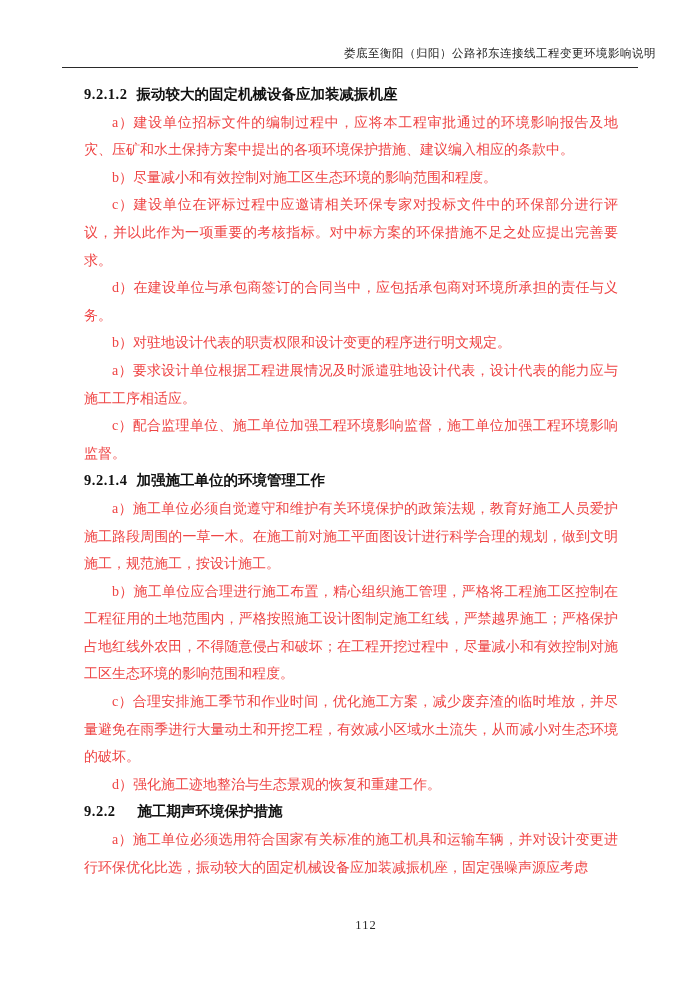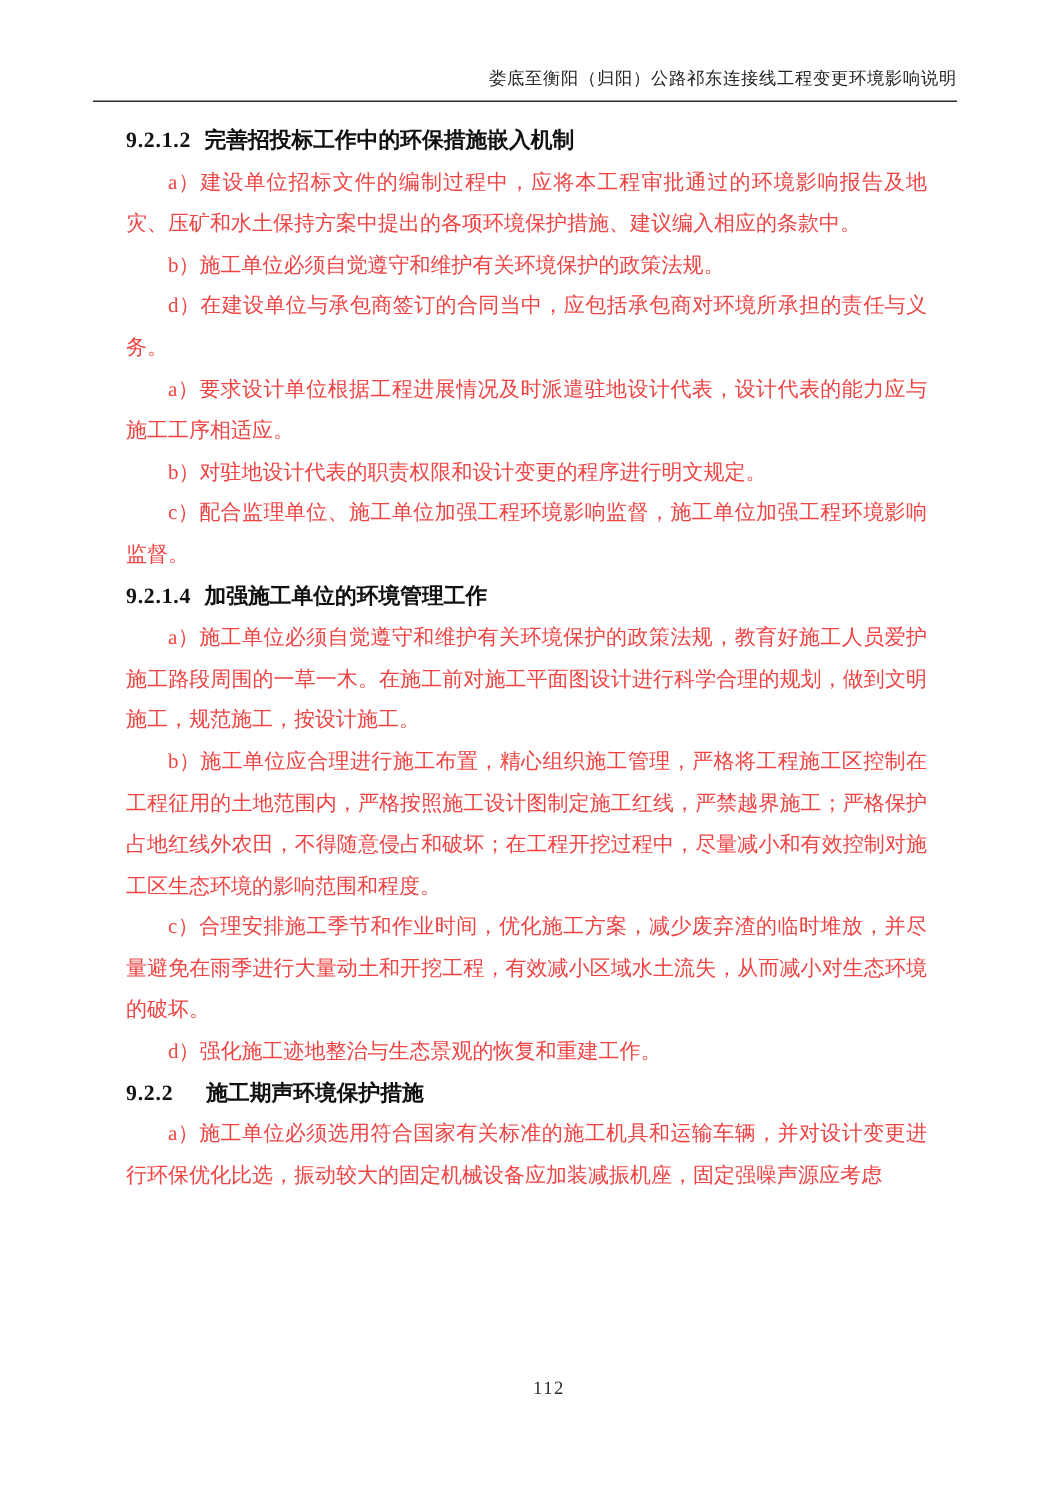--- a/index.html
+++ b/index.html
@@ -12,21 +12,21 @@
     width: 700px;
     height: 990px;
     background: #ffffff;
     font-family: "Liberation Serif", "DejaVu Serif", serif;
     color: #1a1a1a;
     overflow: hidden;
   }
   .header-title {
     position: absolute;
     top: 44px;
-    left: 62px;
+    left: 80px;
     width: 576px;
     text-align: right;
     font-size: 11.5px;
     line-height: 18px;
     letter-spacing: 0.5px;
     color: #222;
   }
   .header-rule {
     position: absolute;
     top: 67px;
@@ -83,27 +83,28 @@
 </head>
 <body>
 
 <div class="page">
 
   <div class="header-title">娄底至衡阳（归阳）公路祁东连接线工程变更环境影响说明</div>
   <div class="header-rule"></div>
 
   <div class="content">
 
-    <h4 class="sec-heading"><span class="sec-num">9.2.1.2</span><span>完善招投标工作中的环保措施嵌入机制</span></h4>
+    <h4 class="sec-heading"><span class="sec-num">9.2.1.2</span><span>振动较大的固定机械设备应加装减振机座</span></h4>
     <p class="para">a）建设单位招标文件的编制过程中，应将本工程审批通过的环境影响报告及地灾、压矿和水土保持方案中提出的各项环境保护措施、建议编入相应的条款中。</p>
-    <p class="para">b）施工单位必须自觉遵守和维护有关环境保护的政策法规。</p>
+    <p class="para">b）尽量减小和有效控制对施工区生态环境的影响范围和程度。</p>
+    <p class="para">c）建设单位在评标过程中应邀请相关环保专家对投标文件中的环保部分进行评议，并以此作为一项重要的考核指标。对中标方案的环保措施不足之处应提出完善要求。</p>
     <p class="para">d）在建设单位与承包商签订的合同当中，应包括承包商对环境所承担的责任与义务。</p>
 
+    <p class="para">b）对驻地设计代表的职责权限和设计变更的程序进行明文规定。</p>
     <p class="para">a）要求设计单位根据工程进展情况及时派遣驻地设计代表，设计代表的能力应与施工工序相适应。</p>
-    <p class="para">b）对驻地设计代表的职责权限和设计变更的程序进行明文规定。</p>
     <p class="para">c）配合监理单位、施工单位加强工程环境影响监督，施工单位加强工程环境影响监督。</p>
 
     <h4 class="sec-heading"><span class="sec-num">9.2.1.4</span><span>加强施工单位的环境管理工作</span></h4>
     <p class="para">a）施工单位必须自觉遵守和维护有关环境保护的政策法规，教育好施工人员爱护施工路段周围的一草一木。在施工前对施工平面图设计进行科学合理的规划，做到文明施工，规范施工，按设计施工。</p>
     <p class="para underlined">b）施工单位应合理进行施工布置，精心组织施工管理，严格将工程施工区控制在工程征用的土地范围内，严格按照施工设计图制定施工红线，严禁越界施工；严格保护占地红线外农田，不得随意侵占和破坏；在工程开挖过程中，尽量减小和有效控制对施工区生态环境的影响范围和程度。</p>
     <p class="para">c）合理安排施工季节和作业时间，优化施工方案，减少废弃渣的临时堆放，并尽量避免在雨季进行大量动土和开挖工程，有效减小区域水土流失，从而减小对生态环境的破坏。</p>
     <p class="para">d）强化施工迹地整治与生态景观的恢复和重建工作。</p>
 
     <h4 class="sec-heading"><span class="sec-num wide">9.2.2</span><span>施工期声环境保护措施</span></h4>
     <p class="para">a）施工单位必须选用符合国家有关标准的施工机具和运输车辆，并对设计变更进行环保优化比选，振动较大的固定机械设备应加装减振机座，固定强噪声源应考虑</p>

